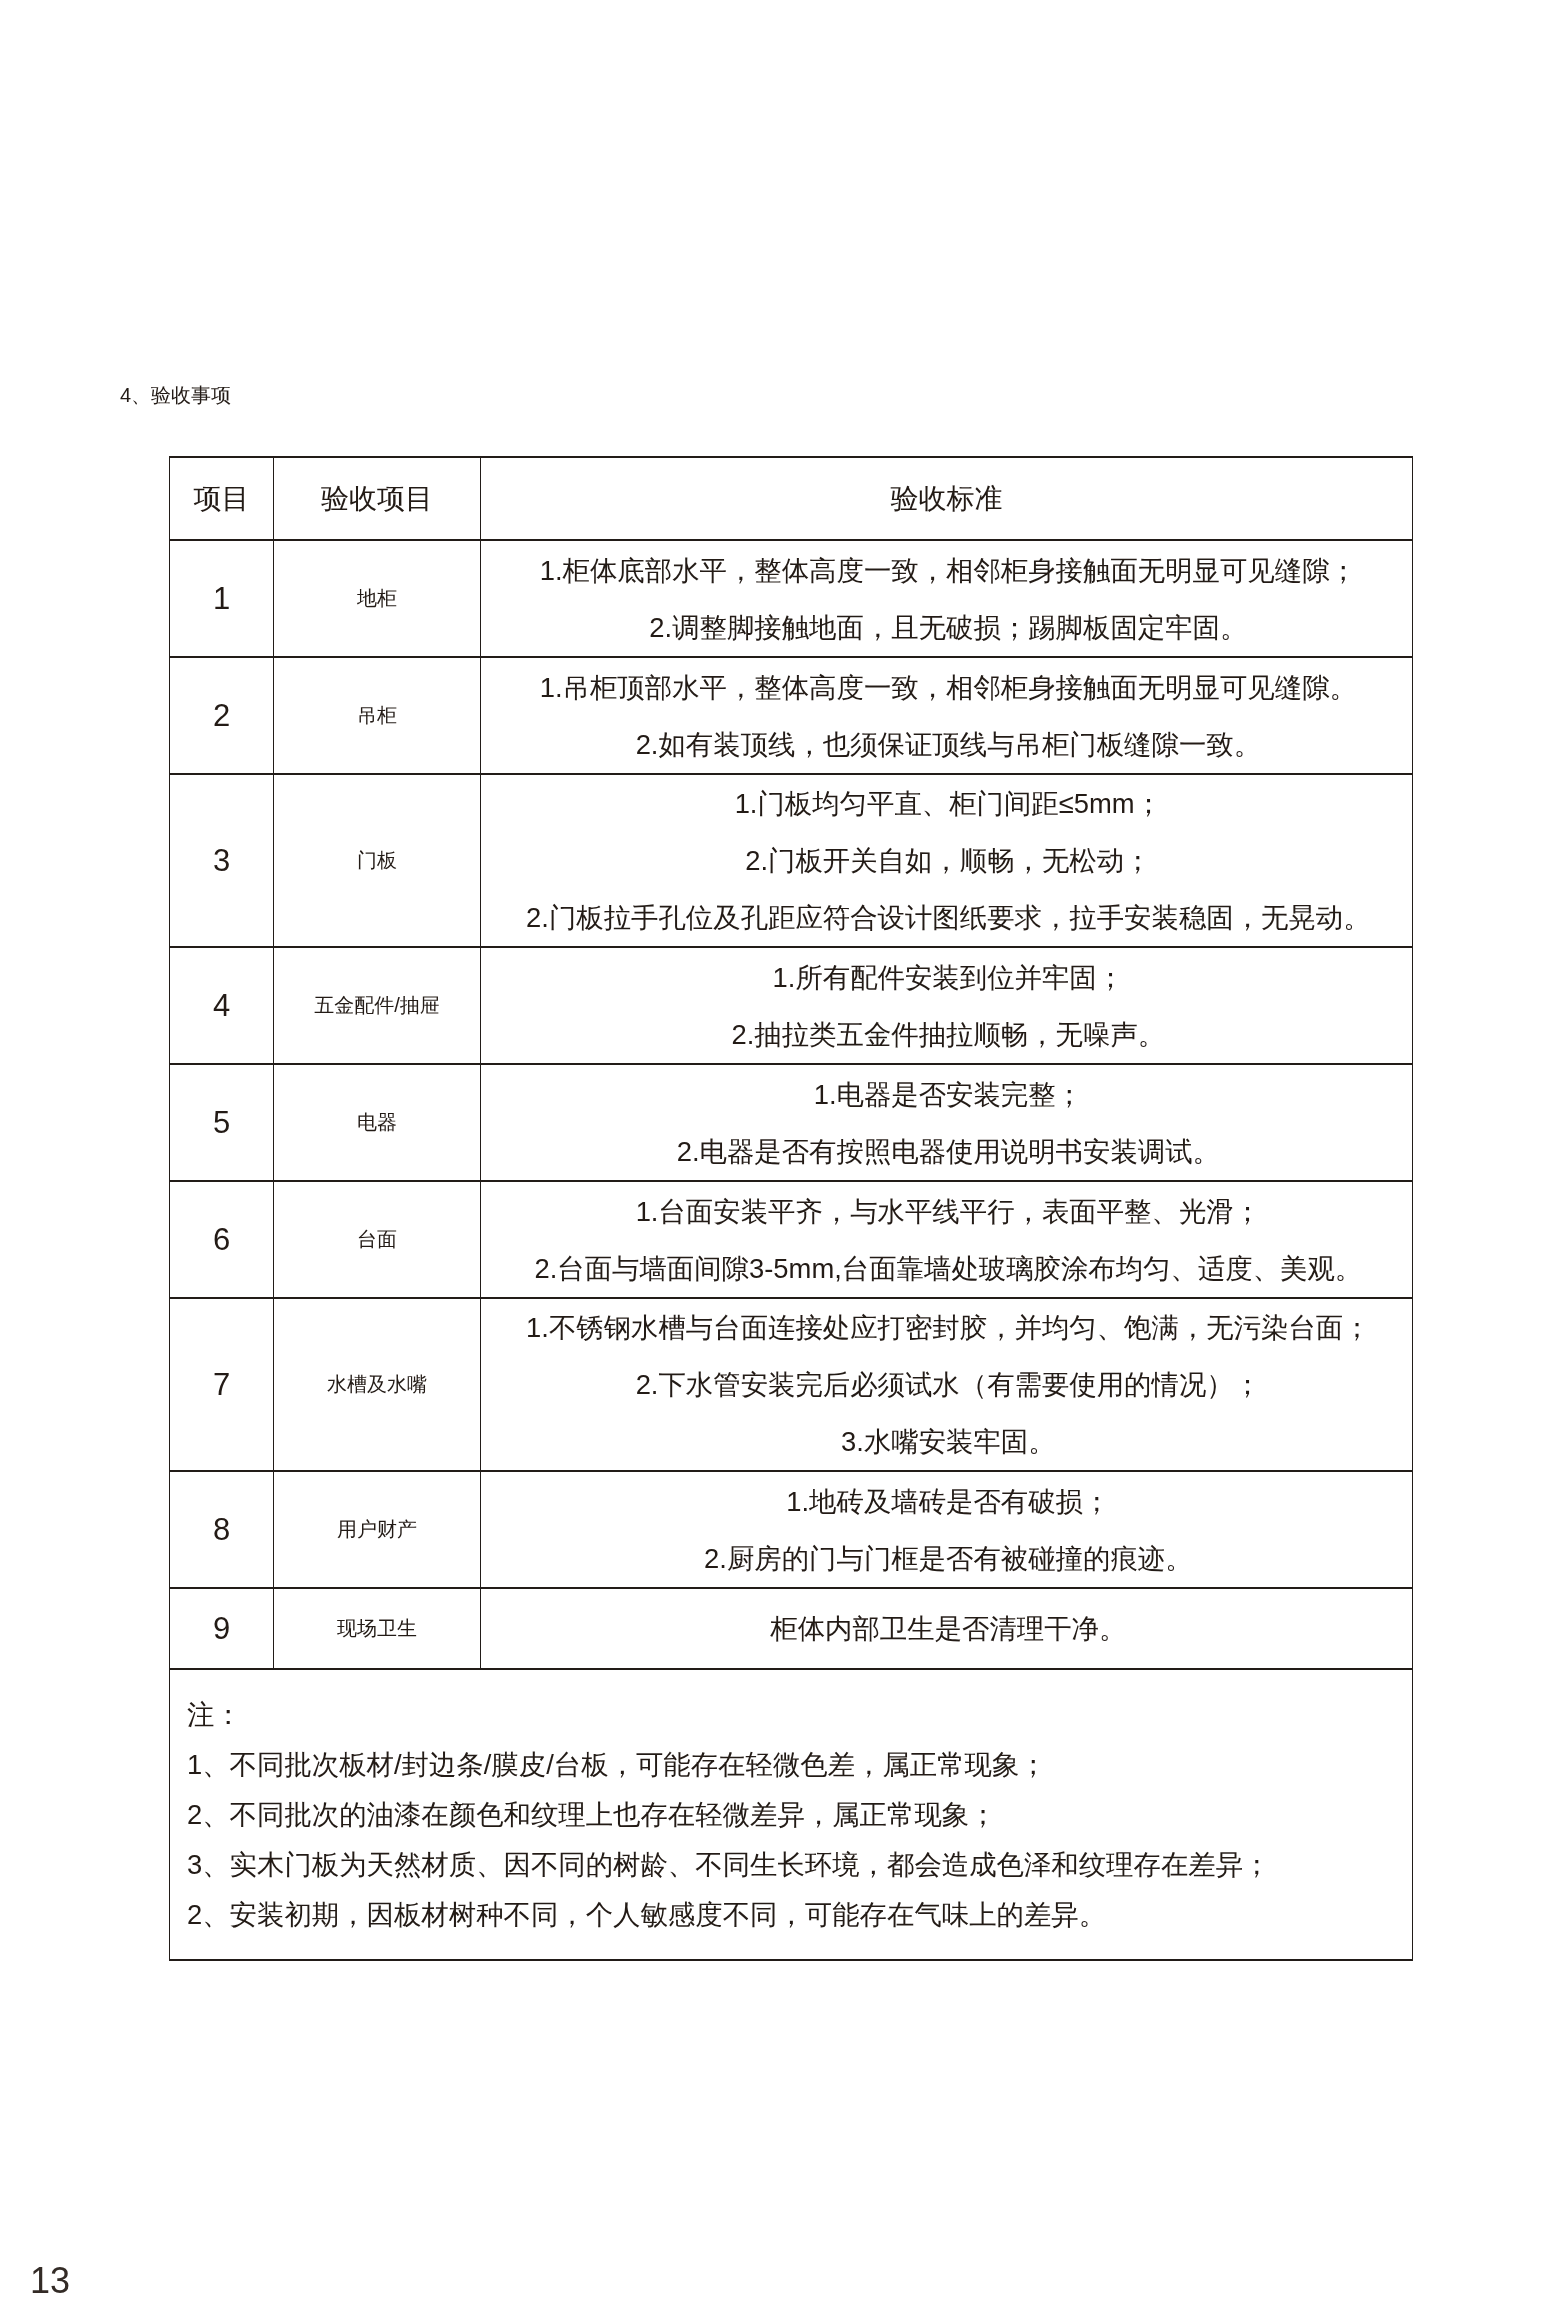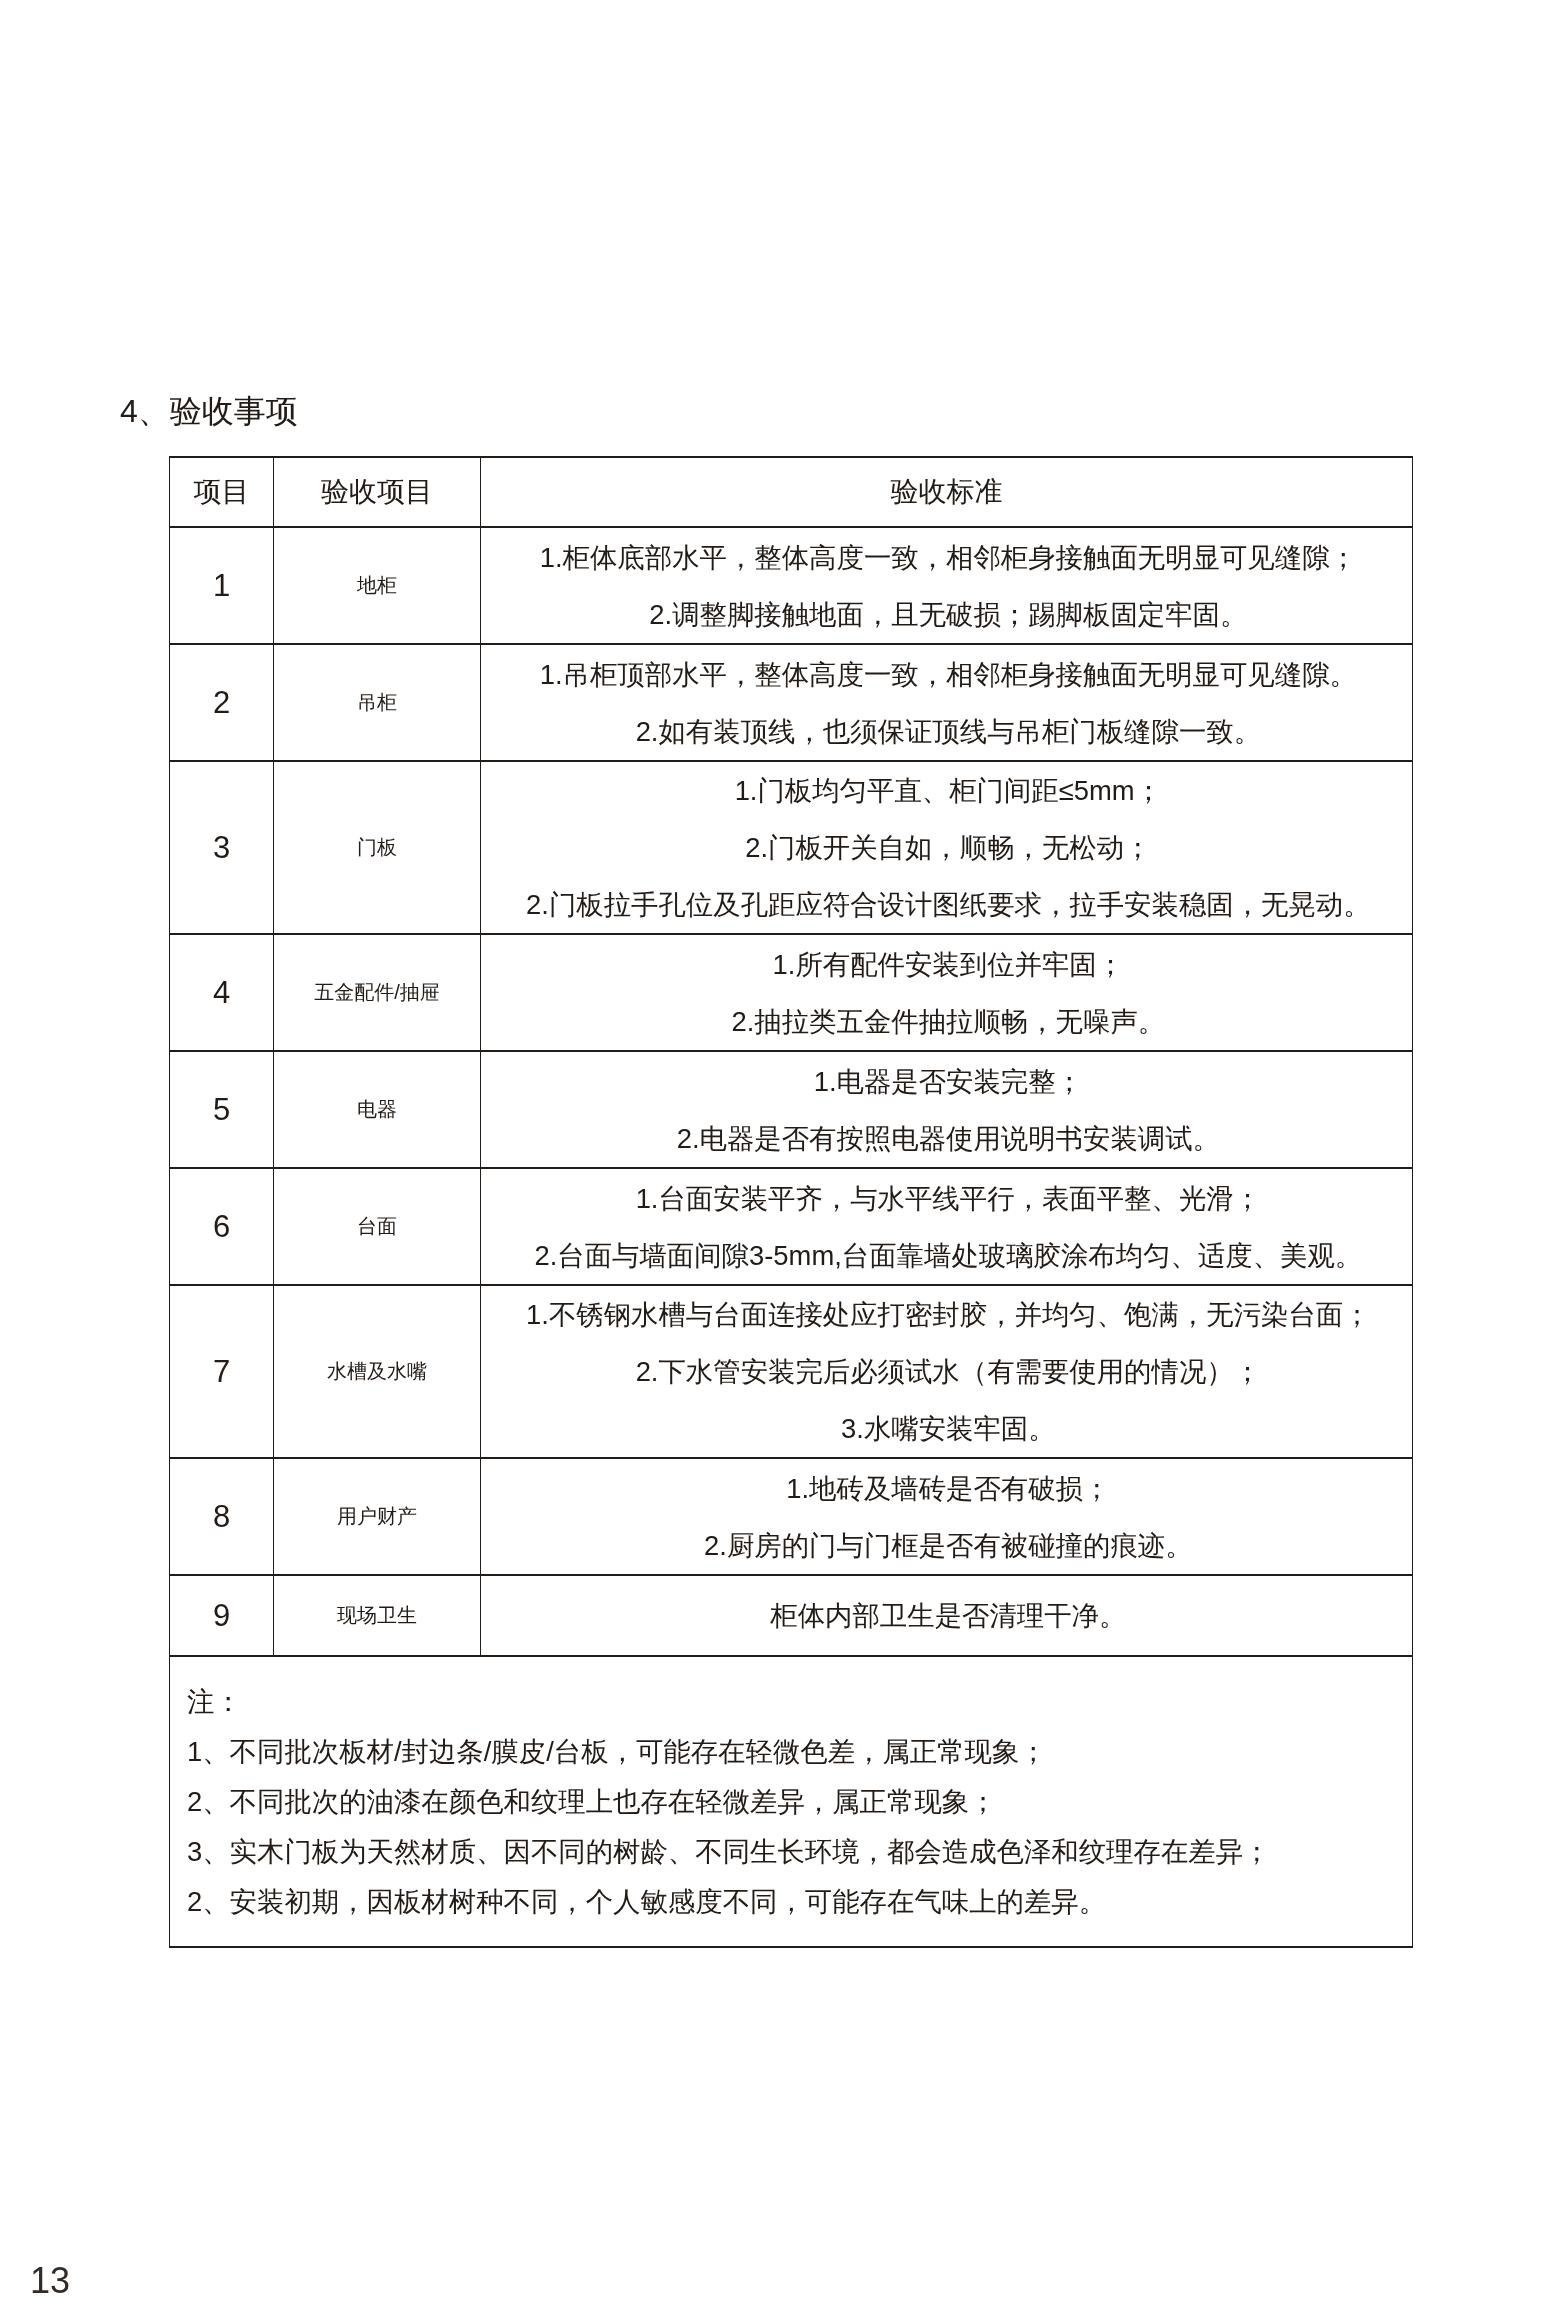--- a/index.html
+++ b/index.html
@@ -23,22 +23,22 @@
     margin: 0;
     font-size: 59px;
     font-weight: 700;
     letter-spacing: 2.8px;
     color: #231b16;
     line-height: 1.2;
   }
   .section-label {
     position: absolute;
     left: 120px;
-    top: 392px;
-    font-size: 32px;
+    top: 383px;
+    font-size: 20px;
     line-height: 1.2;
     color: #231b16;
   }
   table.acceptance-table {
     position: absolute;
     left: 169px;
     top: 456px;
     width: 1244px;
     border-collapse: collapse;
     table-layout: fixed;
@@ -108,21 +108,21 @@
 
   <div class="section-label">4、验收事项</div>
 
   <table class="acceptance-table">
     <colgroup>
       <col class="col-no">
       <col class="col-item">
       <col class="col-std">
     </colgroup>
     <tbody>
-      <tr style="height:70px">
+      <tr style="height:83px">
         <th>项目</th>
         <th>验收项目</th>
         <th>验收标准</th>
       </tr>
 
       <tr style="height:117px">
         <td class="cell-no">1</td>
         <td class="cell-item">
             <div class="item-inner">地柜</div>
           </td>

